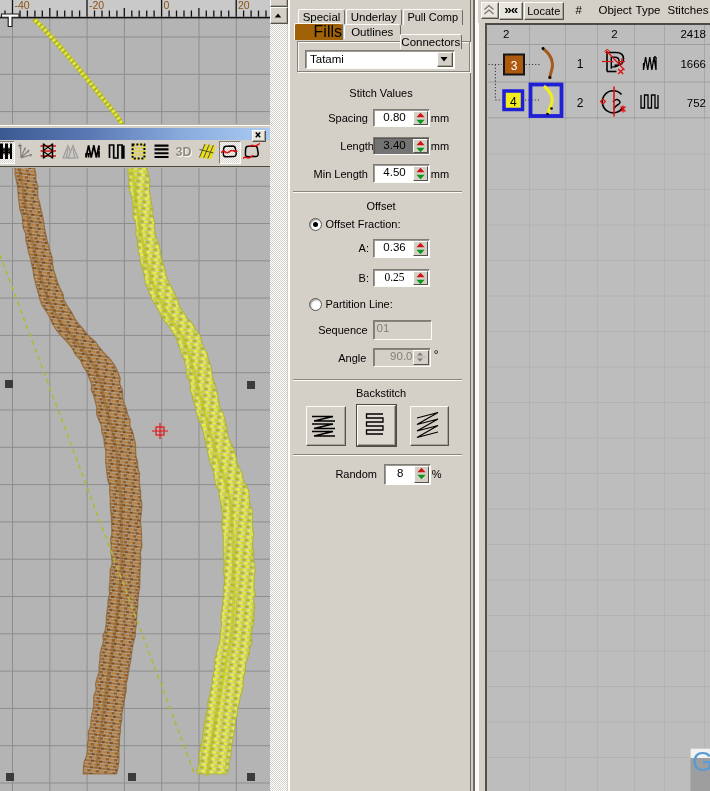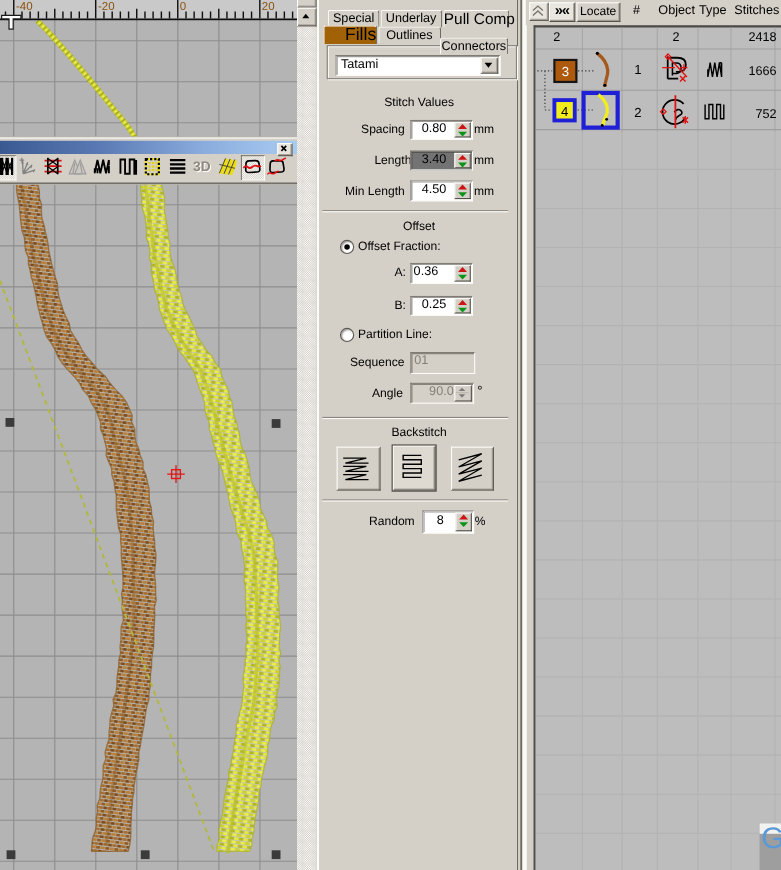--- a/index.html
+++ b/index.html
@@ -250,21 +250,21 @@
 <div class="abs" style="left:469.5px;top:0;width:1.5px;height:791px;background:#6e6b62;"></div>
 <div class="abs" style="left:471px;top:0;width:2.3px;height:791px;background:#d4d0c8;"></div>
 <div class="abs" style="left:473.3px;top:0;width:1.4px;height:791px;background:#6e6b62;"></div>
 <div class="abs" style="left:474.7px;top:0;width:0.6px;height:791px;background:#d4d0c8;"></div>
 <div class="abs" style="left:475.3px;top:0;width:3.7px;height:791px;background:#fbfaf6;"></div>
 <div class="abs" style="left:479px;top:0;width:6.4px;height:791px;background:#d2cfc7;"></div>
 <div class="abs" style="left:485.4px;top:0;width:2px;height:791px;background:#51504a;"></div>
 
 <div class="abs" style="left:298px;top:9px;width:45px;height:14.5px;background:#d4d0c8;border:1px solid #fcfcf8;border-right:1.2px solid #6e6b62;border-bottom:none;border-top-left-radius:2px;border-top-right-radius:3px;z-index:1;font-size:11.5px;text-align:center;line-height:14.5px;">Special</div>
 <div class="abs" style="left:345.5px;top:9px;width:54.5px;height:14.5px;background:#d4d0c8;border:1px solid #fcfcf8;border-right:1.2px solid #6e6b62;border-bottom:none;border-top-left-radius:2px;border-top-right-radius:3px;z-index:1;font-size:11.5px;text-align:center;line-height:14.5px;">Underlay</div>
-<div class="abs" style="left:402.5px;top:9px;width:58.5px;height:14.5px;background:#d4d0c8;border:1px solid #fcfcf8;border-right:1.2px solid #6e6b62;border-bottom:none;border-top-left-radius:2px;border-top-right-radius:3px;z-index:1;font-size:14px;text-align:center;line-height:14.5px;">Pull&nbsp;Comp</div>
+<div class="abs" style="left:402.5px;top:9px;width:58.5px;height:14.5px;background:#d4d0c8;border:1px solid #fcfcf8;border-right:1.2px solid #6e6b62;border-bottom:none;border-top-left-radius:2px;border-top-right-radius:3px;z-index:1;font-size:11px;text-align:center;line-height:14.5px;">Pull&nbsp;Comp</div>
 <div class="abs" style="left:344px;top:23.5px;width:54.5px;height:14.5px;background:#d4d0c8;border:1px solid #fcfcf8;border-right:1.2px solid #6e6b62;border-bottom:none;border-top-left-radius:2px;border-top-right-radius:3px;z-index:1;font-size:11.5px;text-align:center;line-height:14.5px;">Outlines</div>
 <div class="abs" style="left:400px;top:23.5px;width:59.5px;height:14.5px;background:#d4d0c8;border:1px solid #fcfcf8;border-right:1.2px solid #6e6b62;border-bottom:none;border-top-left-radius:2px;border-top-right-radius:3px;z-index:1;font-size:11.5px;text-align:center;line-height:14.5px;margin-top:10px;">Connectors</div>
 <div class="abs" style="left:294px;top:22.5px;width:47px;height:16px;background:#a16207;border:1px solid #fcfcf8;border-right:1.2px solid #6e6b62;border-bottom:none;border-top-left-radius:2px;border-top-right-radius:3px;z-index:3;font-size:16px;text-align:right;line-height:16px;">Fills</div>
 <div class="abs" style="left:297px;top:41px;width:171px;height:29px;border:1px solid #84817a;box-shadow:1px 1px 0 #fbfaf6, inset 1px 1px 0 #fbfaf6;"></div>
 <div class="abs sunken" style="left:305px;top:50px;width:148px;height:17px;background:#fff;">
     <div style="position:absolute;left:4px;top:1.5px;font-size:11.5px;">Tatami</div>
     <div class="abs raised" style="right:1px;top:1px;width:14px;height:13px;">
       <svg width="12" height="11" viewBox="0 0 12 11" style="display:block">
         <path d="M2.5,4 H9.5 L6,8.5 Z" fill="#000"></path>
       </svg>
@@ -305,30 +305,30 @@
   </div>
 <div class="lbl" style="left:430.8px;top:167.5px;color:#000;font-size:11px;">mm</div>
 <div class="sep" style="left:293px;width:169px;top:191px;"></div>
 <div class="lbl" style="left:300px;width:162px;top:200px;text-align:center;">Offset</div>
 <div class="radio" style="left:309px;top:217.8px;">
     <div style="position:absolute;left:3px;top:3px;width:5px;height:5px;border-radius:50%;background:#000;"></div>
   </div>
 <div class="lbl" style="left:325.5px;top:217.8px;color:#000;font-size:11px;">Offset Fraction:</div>
 <div class="lbl" style="right:341px;top:242px;color:#000;">A:</div>
 <div class="abs sunken" style="left:373px;top:239px;width:55px;height:16.5px;background:#fff;">
-    <div style="position:absolute;left:2px;top:0;right:16px;bottom:0;font-size:11.5px;color:#000;text-align:left;line-height:14.5px;">0.36</div>
+    <div style="position:absolute;left:2px;top:0;right:16px;bottom:0;font-size:11.5px;color:#000;text-align:center;line-height:14.5px;">0.36</div>
     <div class="spinbtn" style="width:13px;">
       <svg width="11" height="13" viewBox="0 0 11 13" style="display:block;margin:0 auto;">
         <path d="M5.5,0.8 L9.6,5.2 H1.4 Z" fill="#cc1414"></path>
         <path d="M5.5,12.2 L9.6,7.8 H1.4 Z" fill="#0c9418"></path>
       </svg>
     </div>
   </div>
 <div class="lbl" style="right:341px;top:271.5px;color:#000;">B:</div>
-<div class="abs sunken" style="left:373px;top:268.5px;width:55px;height:16.5px;background:#fff;">
+<div class="abs sunken" style="left:373px;top:268.5px;width:55px;height:16.5px;background:#fff;font-family:Liberation Serif, serif;">
     <div style="position:absolute;left:2px;top:0;right:16px;bottom:0;font-size:11.5px;color:#000;text-align:center;line-height:14.5px;">0.25</div>
     <div class="spinbtn" style="width:13px;">
       <svg width="11" height="13" viewBox="0 0 11 13" style="display:block;margin:0 auto;">
         <path d="M5.5,0.8 L9.6,5.2 H1.4 Z" fill="#cc1414"></path>
         <path d="M5.5,12.2 L9.6,7.8 H1.4 Z" fill="#0c9418"></path>
       </svg>
     </div>
   </div>
 <div class="radio" style="left:309px;top:298.4px;"></div>
 <div class="lbl" style="left:325.5px;top:298.4px;color:#000;font-size:11px;">Partition Line:</div>

